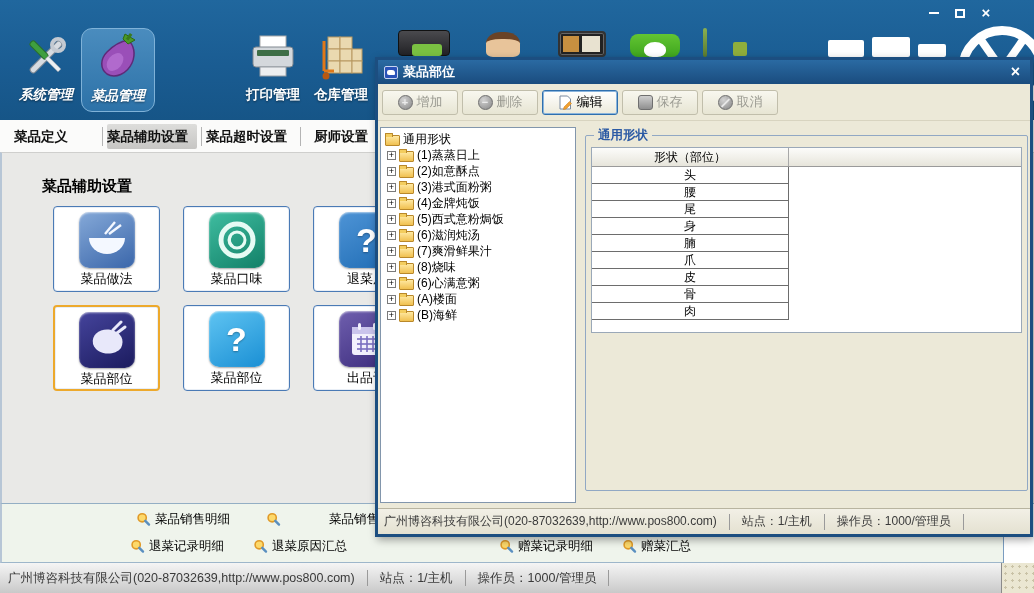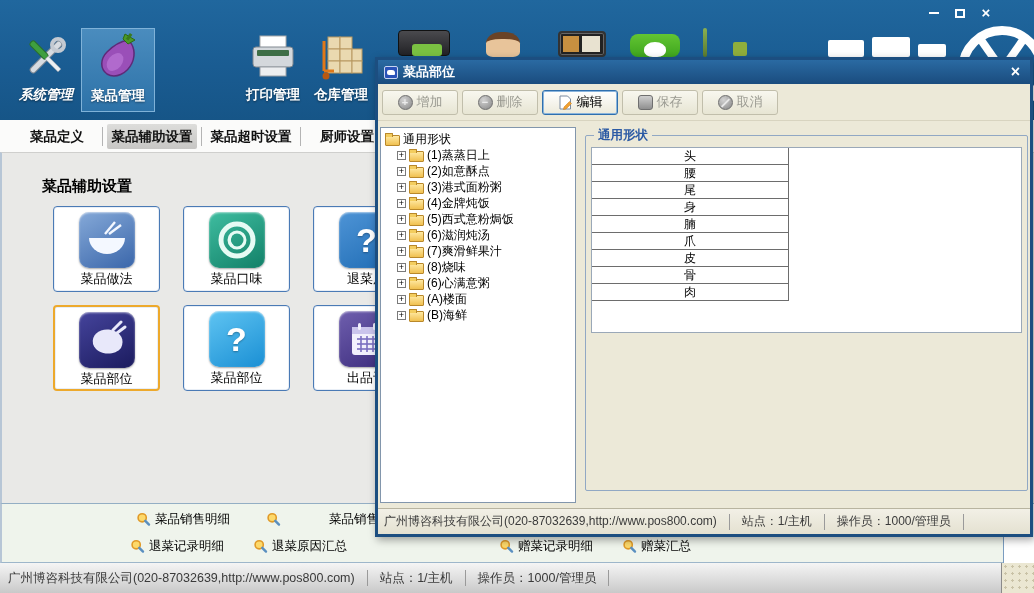--- a/index.html
+++ b/index.html
@@ -9,36 +9,36 @@
   
   .topbar { position:absolute; left:0; top:0; width:1034px; height:120px;
             background:linear-gradient(180deg,#20679e 0%,#1a5c92 55%,#165587 100%); }
   .winctrl { position:absolute; top:5px; display:flex; align-items:center; justify-content:center;
              width:18px; height:16px; color:#fff; cursor:pointer; }
   .wc-min-bar { width:10px; height:2px; background:#fff; }
   .wc-max-box { width:10px; height:9px; border:2px solid #fff; }
   .wc-close { font-size:15px; font-weight:bold; line-height:14px; }
 
   .tb-item { position:absolute; top:28px; width:74px; height:84px; text-align:center; cursor:pointer; }
-  .tb-item.selected { background:linear-gradient(180deg,#4a8cbe,#2d72a8); border:1px solid #7fb2d8; border-radius:0; }
+  .tb-item.selected { background:linear-gradient(180deg,#4a8cbe,#2d72a8); border:1px solid #7fb2d8; border-radius:11px;font-style:italic; }
   .tb-icon { height:58px; display:flex; align-items:center; justify-content:center; }
   .tb-label { color:#fff; font-weight:bold; font-size:13.5px; text-shadow:0 1px 2px rgba(0,0,0,.45); }
 
   .partial-icon { position:absolute; border-radius:4px; }
   .logo-frag { position:absolute; background:#fff; border-radius:2px; }
   .logo-circle { position:absolute; left:958px; top:26px; width:88px; height:88px;
                  border:9px solid #fff; border-radius:50%; }
   .logo-circle::before, .logo-circle::after { content:""; position:absolute; left:31px; top:-4px;
                  width:8px; height:78px; background:#fff; }
   .logo-circle::before { transform:rotate(35deg); }
   .logo-circle::after  { transform:rotate(-35deg); }
 
   
   .tabrow { position:absolute; left:0; top:120px; width:1034px; height:32px; background:#fbfbfa; }
-  .tab { position:absolute; top:4px; height:25px; line-height:25px; text-align:center;
+  .tab { position:absolute; top:4px; height:25px; line-height:25px; text-align:left;
          font-size:13.5px; font-weight:bold; color:#111; cursor:pointer; }
   .tab.selected { background:linear-gradient(#dddddb,#c7c6c4); border-radius:2px; }
   .tabsep { position:absolute; top:7px; width:1px; height:19px; background:#b4b4b4; }
 
   
   .content { position:absolute; left:0; top:152px; width:1034px; height:351px;
              background:#e9e9e7; border-top:1px solid #cfcfcd; border-left:2px solid #b7c6d6; }
   .section-title { position:absolute; left:40px; top:24px; font-size:15px; font-weight:bold; color:#000; }
   .card { position:absolute; width:107px; height:86px; background:#fff; border:1px solid #4a7ab5;
           border-radius:4px; text-align:center; cursor:pointer; box-shadow:inset 0 0 0 1px #e8eef6; }
@@ -97,21 +97,21 @@
           position:relative; color:#ececec; font-size:11px; font-weight:bold; line-height:13px; text-align:center; }
   .dico.save { border-radius:3px; background:linear-gradient(#cfcfcf,#8f8f8f); }
   .dico.cancel::after { content:""; position:absolute; left:1px; top:6px; width:11px; height:2px;
           background:#e8e8e8; transform:rotate(-45deg); }
 
   .dlg-body { position:relative; flex:1; }
   .treepanel { position:absolute; left:2px; top:6px; width:196px; height:376px; background:#fff;
                border:1px solid #8296ac; overflow:hidden; padding-top:3px; }
   .trow { display:flex; align-items:center; height:16px; padding-left:4px; gap:3px; cursor:pointer;
           font-size:12px; color:#000; white-space:nowrap; }
-  .trow.child { padding-left:16px; }
+  .trow.child { padding-left:6px; }
   .expander { width:9px; height:9px; border:1px solid #7a7a7a; background:#fff; flex:none;
               font-size:9px; line-height:7px; text-align:center; color:#000; }
   .expander::before { content:"+"; }
   .folder { width:15px; height:11px; flex:none; position:relative; margin-top:2px;
             background:linear-gradient(#ffe9a2,#f0c050); border:1px solid #b9882a; border-radius:1px; }
   .folder::before { content:""; position:absolute; top:-3px; left:-1px; width:6px; height:3px;
             background:#f3cd5e; border:1px solid #b9882a; border-bottom:none; border-radius:1px 1px 0 0; }
 
   .groupbox { position:absolute; left:207px; top:14px; width:443px; height:356px;
               border:1px solid #91a8c4; border-radius:2px; }
@@ -460,20 +460,23 @@
         <div class="trow child">
             <span class="expander"></span>
             <span class="folder"></span>
             <span>(B)海鲜</span>
           </div>
       </div>
 
       <div class="groupbox">
         <span class="legend">通用形状</span>
         <div class="grid">
+          <div class="ghead">
+            <div class="ghcell">形状（部位）</div>
+          </div>
           <div class="grow">头</div>
           <div class="grow">腰</div>
           <div class="grow">尾</div>
           <div class="grow">身</div>
           <div class="grow">腩</div>
           <div class="grow">爪</div>
           <div class="grow">皮</div>
           <div class="grow">骨</div>
           <div class="grow">肉</div>
         </div>

